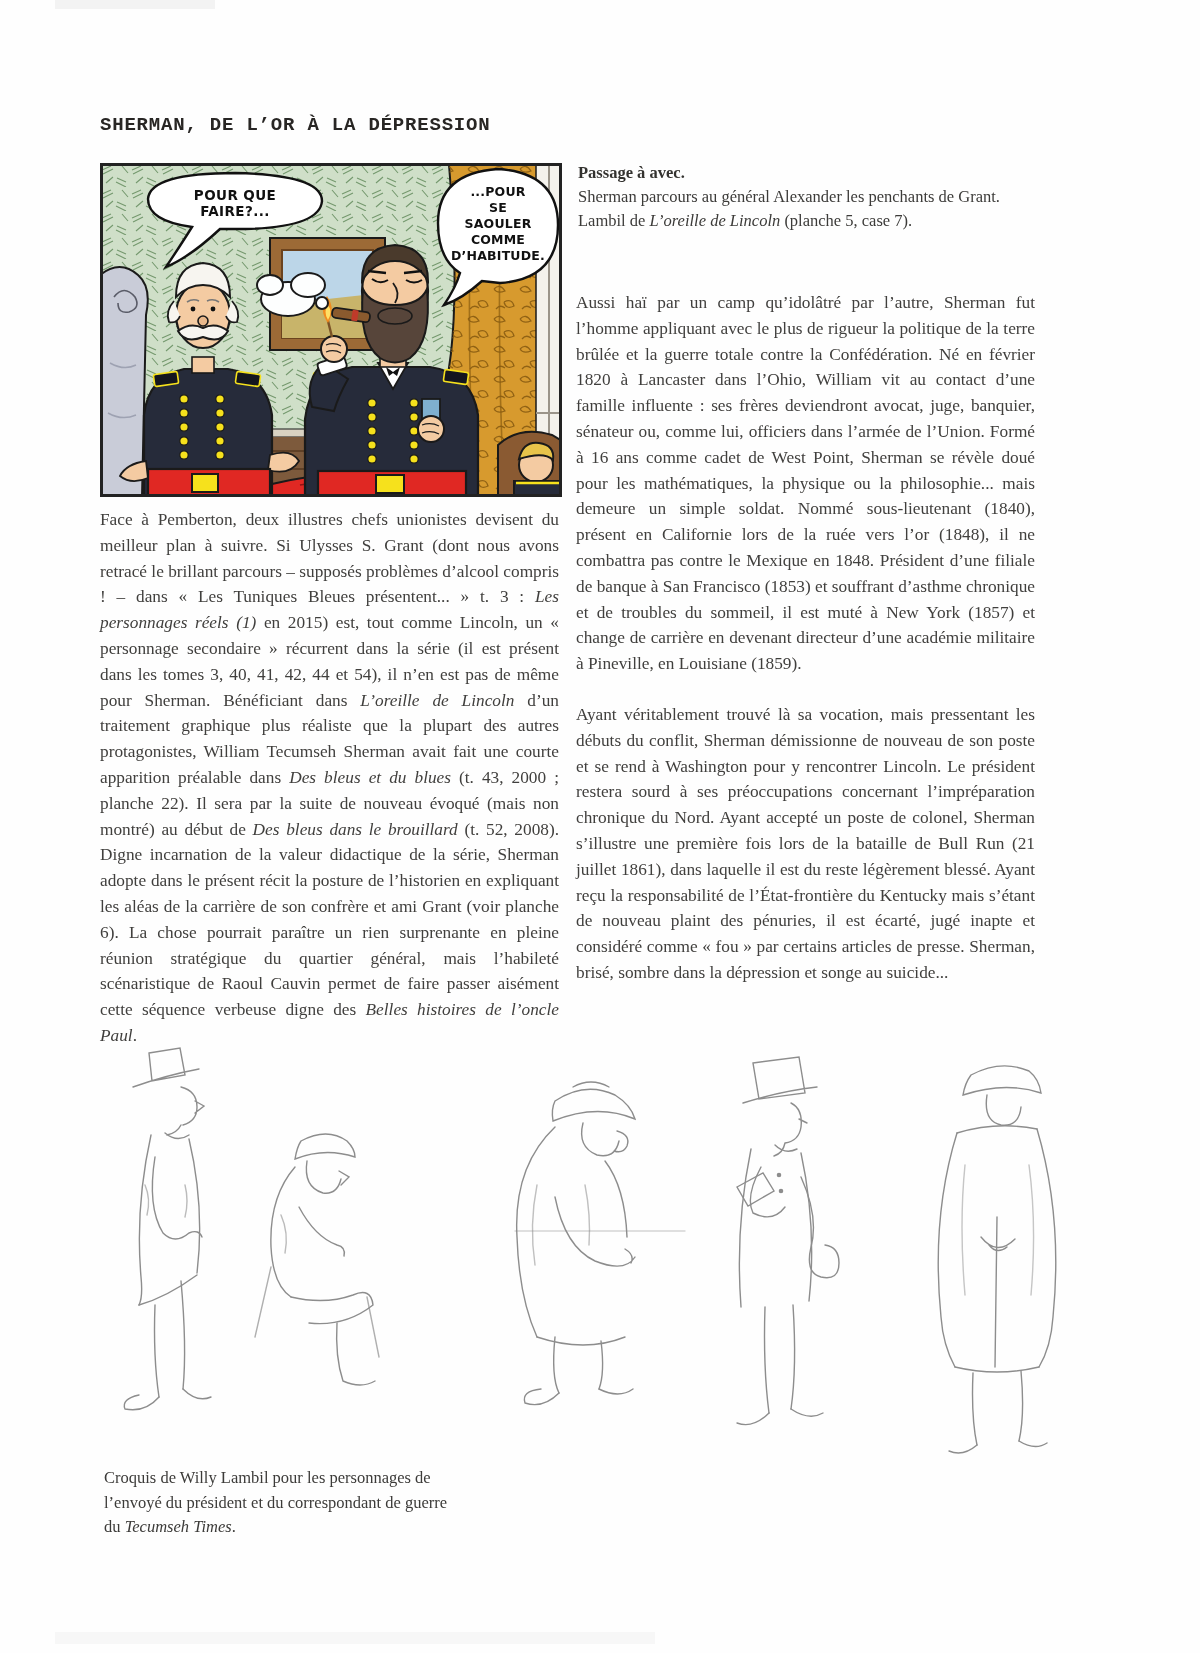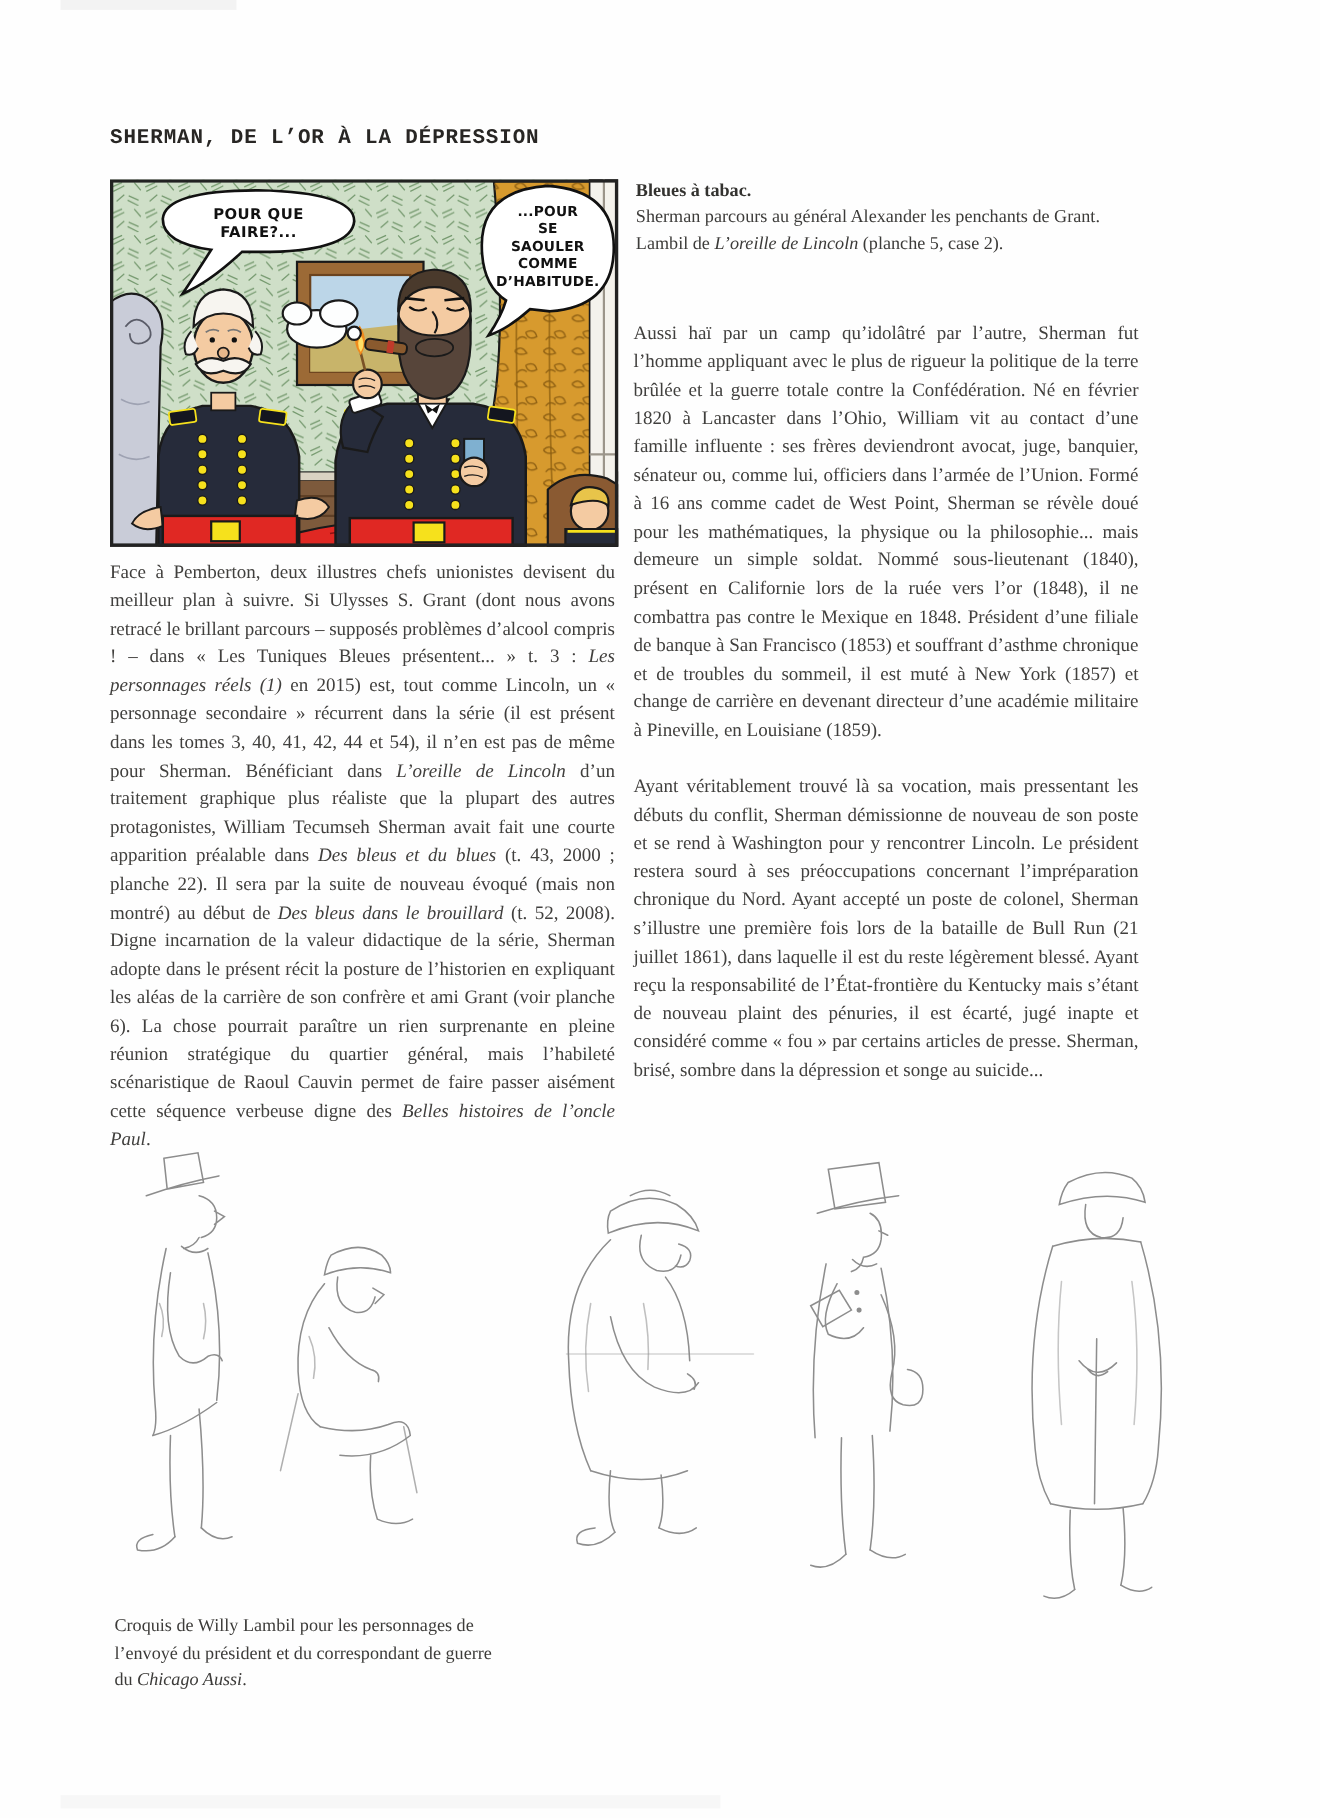--- a/index.html
+++ b/index.html
@@ -207,23 +207,23 @@
   </div>
   <div class="bubble b1">
     <svg width="178" height="100" viewBox="0 0 178 100">
       <path d="M89,2 Q176,4 176,30 Q174,56 100,58 L74,58 Q44,86 20,96 Q36,72 46,56 Q2,50 2,28 Q4,2 89,2 Z" fill="#ffffff" stroke="#111" stroke-width="2.4"></path>
     </svg>
     <div class="btxt">POUR QUE<br>FAIRE?...</div>
   </div>
 </div>
 
 <div class="cap-top">
-  <div class="cap-lead">Bleues à tabac.</div>
+  <div class="cap-lead">Passage à avec.</div>
   <div><span>Sherman parcours au général Alexander les penchants de Grant.</span></div>
-  <div><span>Lambil de </span><i>L’oreille de Lincoln</i><span> (planche 5, case 2).</span></div>
+  <div><span>Lambil de </span><i>L’oreille de Lincoln</i><span> (planche 5, case 7).</span></div>
 </div>
 
 <div class="column col-right">
   <p><span>Aussi haï par un camp qu’idolâtré par l’autre, Sherman fut l’homme appliquant avec le plus de rigueur la politique de la terre brûlée et la guerre totale contre la Confédération. Né en février 1820 à Lancaster dans l’Ohio, William vit au contact d’une famille influente : ses frères deviendront avocat, juge, banquier, sénateur ou, comme lui, officiers dans l’armée de l’Union. Formé à 16 ans comme cadet de West Point, Sherman se révèle doué pour les mathématiques, la physique ou la philosophie... mais demeure un simple soldat. Nommé sous-lieutenant (1840), présent en Californie lors de la ruée vers l’or (1848), il ne combattra pas contre le Mexique en 1848. Président d’une filiale de banque à San Francisco (1853) et souffrant d’asthme chronique et de troubles du sommeil, il est muté à New York (1857) et change de carrière en devenant directeur d’une académie militaire à Pineville, en Louisiane (1859).</span></p>
   <p><span>Ayant véritablement trouvé là sa vocation, mais pressentant les débuts du conflit, Sherman démissionne de nouveau de son poste et se rend à Washington pour y rencontrer Lincoln. Le président restera sourd à ses préoccupations concernant l’impréparation chronique du Nord. Ayant accepté un poste de colonel, Sherman s’illustre une première fois lors de la bataille de Bull Run (21 juillet 1861), dans laquelle il est du reste légèrement blessé. Ayant reçu la responsabilité de l’État-frontière du Kentucky mais s’étant de nouveau plaint des pénuries, il est écarté, jugé inapte et considéré comme « fou » par certains articles de presse. Sherman, brisé, sombre dans la dépression et songe au suicide...</span></p>
 </div>
 
 <div class="column col-left">
   <p><span>Face à Pemberton, deux illustres chefs unionistes devisent du meilleur plan à suivre. Si Ulysses S. Grant (dont nous avons retracé le brillant parcours – supposés problèmes d’alcool compris ! – dans « Les Tuniques Bleues présentent... » t. 3 : </span><i>Les personnages réels (1)</i><span> en 2015) est, tout comme Lincoln, un « personnage secondaire » récurrent dans la série (il est présent dans les tomes 3, 40, 41, 42, 44 et 54), il n’en est pas de même pour Sherman. Bénéficiant dans </span><i>L’oreille de Lincoln</i><span> d’un traitement graphique plus réaliste que la plupart des autres protagonistes, William Tecumseh Sherman avait fait une courte apparition préalable dans </span><i>Des bleus et du blues</i><span> (t. 43, 2000 ; planche 22). Il sera par la suite de nouveau évoqué (mais non montré) au début de </span><i>Des bleus dans le brouillard</i><span> (t. 52, 2008). Digne incarnation de la valeur didactique de la série, Sherman adopte dans le présent récit la posture de l’historien en expliquant les aléas de la carrière de son confrère et ami Grant (voir planche 6). La chose pourrait paraître un rien surprenante en pleine réunion stratégique du quartier général, mais l’habileté scénaristique de Raoul Cauvin permet de faire passer aisément cette séquence verbeuse digne des </span><i>Belles histoires de l’oncle Paul</i><span>.</span></p>
 </div>
@@ -289,13 +289,13 @@
       <path d="M912,182 L910,332"></path>
       <path d="M896,202 Q912,222 930,204 M904,210 q8,10 18,2"></path>
       <path d="M870,332 Q912,342 954,332"></path>
       <path d="M888,338 Q886,382 892,410 M936,336 Q940,380 934,406"></path>
       <path d="M892,410 Q878,422 864,416 M934,406 Q950,416 962,408"></path>
       <path d="M880,130 q-6,60 0,130 M944,130 q8,60 2,130" opacity="0.5"></path>
     </g>
   </svg>
 </div>
 
-<div class="cap-bottom"><span>Croquis de Willy Lambil pour les personnages de l’envoyé du président et du correspondant de guerre du </span><i>Chicago Aussi</i><span>.</span></div>
+<div class="cap-bottom"><span>Croquis de Willy Lambil pour les personnages de l’envoyé du président et du correspondant de guerre du </span><i>Tecumseh Times</i><span>.</span></div>
 
 </body></html>

